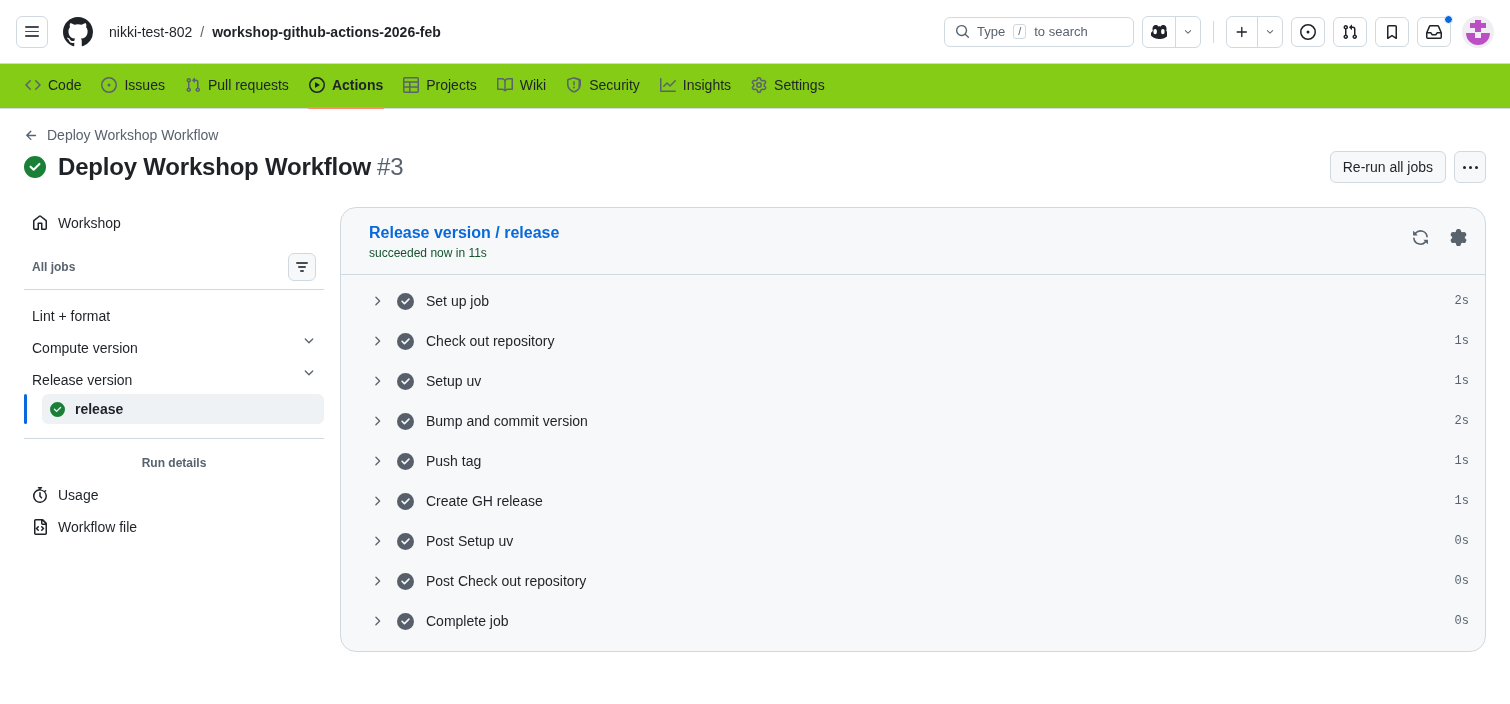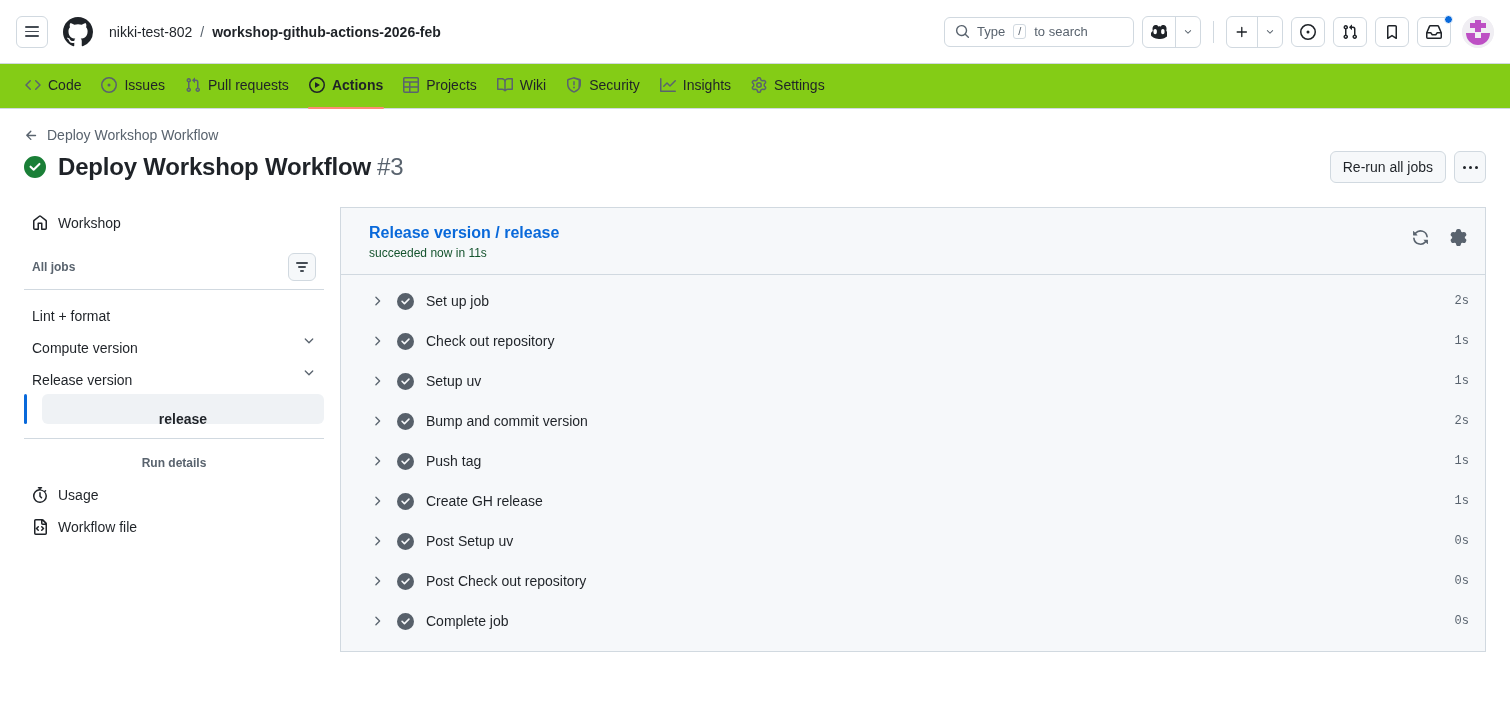--- a/index.html
+++ b/index.html
@@ -142,34 +142,34 @@
   .side-divider { height: 1px; background: #d1d9e0; margin: 6px 0 8px 0; }
   .job-row {
     display: flex; align-items: flex-start; gap: 10px;
     height: 32px; padding: 0 8px; border-radius: 6px;
     font-size: 14px; color: #1f2328; cursor: pointer; margin-bottom: 0; flex-direction: column;
   }
   .job-row .job-label { flex: 1; }
   .job-chevron { margin-left: auto; display: flex; align-items: center; }
   .step-row-side {
     display: flex; align-items: center; gap: 10px;
-    height: 30px; margin-left: 18px; padding: 7px 8px;
+    height: 30px; margin-left: 18px; padding: 12px 8px;
     border-radius: 6px; font-size: 14px; color: #1f2328;
-    cursor: pointer; position: relative; flex-direction: column;
+    cursor: pointer; position: relative;
   }
   .step-row-side.selected { background: #eff2f5; font-weight: 600; }
   .step-row-side.selected::before {
     content: ""; position: absolute; left: -18px; top: 0; bottom: 0;
     width: 3px; border-radius: 6px; background: #0969da;
   }
 
   
   .main-panel { flex: 1; min-width: 0; }
   .log-card {
-    border: 1px solid #d1d9e0; border-radius: 0;
+    border: 1px solid #d1d9e0; border-radius: 16px;
     background: #f6f8fa; overflow: hidden;
   }
   .log-head { display: flex; align-items: flex-start; padding: 16px 16px 14px 28px; }
   .job-name { font-size: 16px; font-weight: 700; color: #0969da; cursor: pointer; }
   .job-sub { font-size: 12px; color: #14532d; margin-top: 4px; }
   .log-head-right { margin-left: auto; display: flex; align-items: center; gap: 16px; padding-top: 2px; }
   .log-search {
     width: 252px; height: 32px;
     border: 1px solid #d1d9e0; border-radius: 6px;
     background: #ffffff; display: flex; align-items: center;

